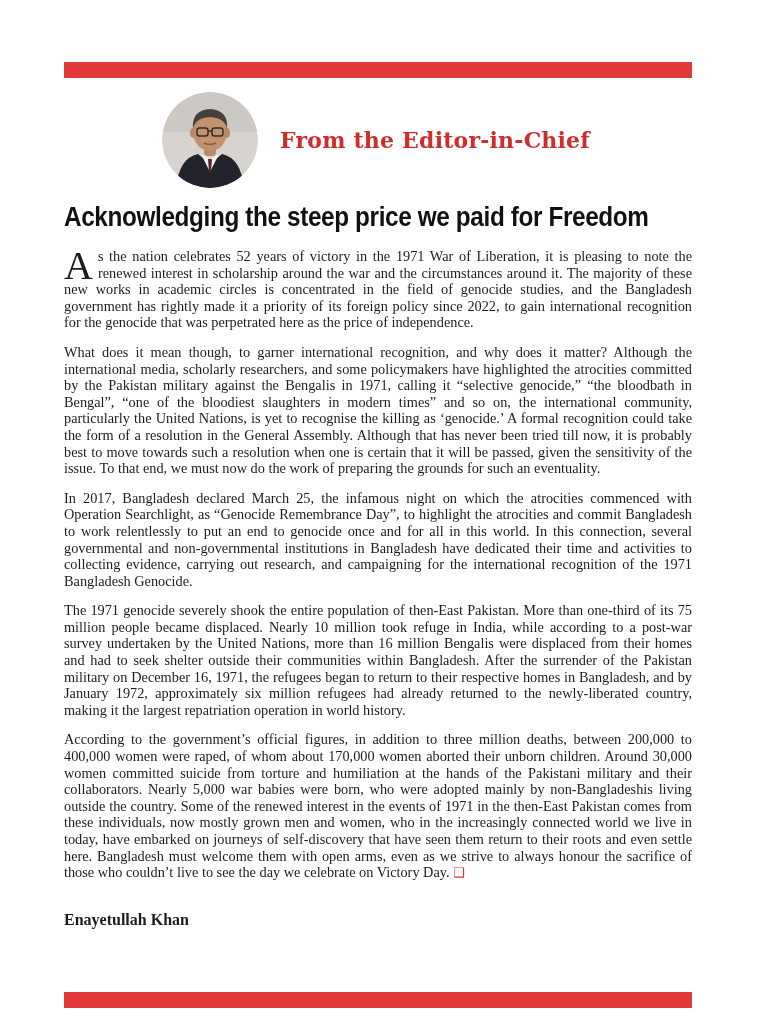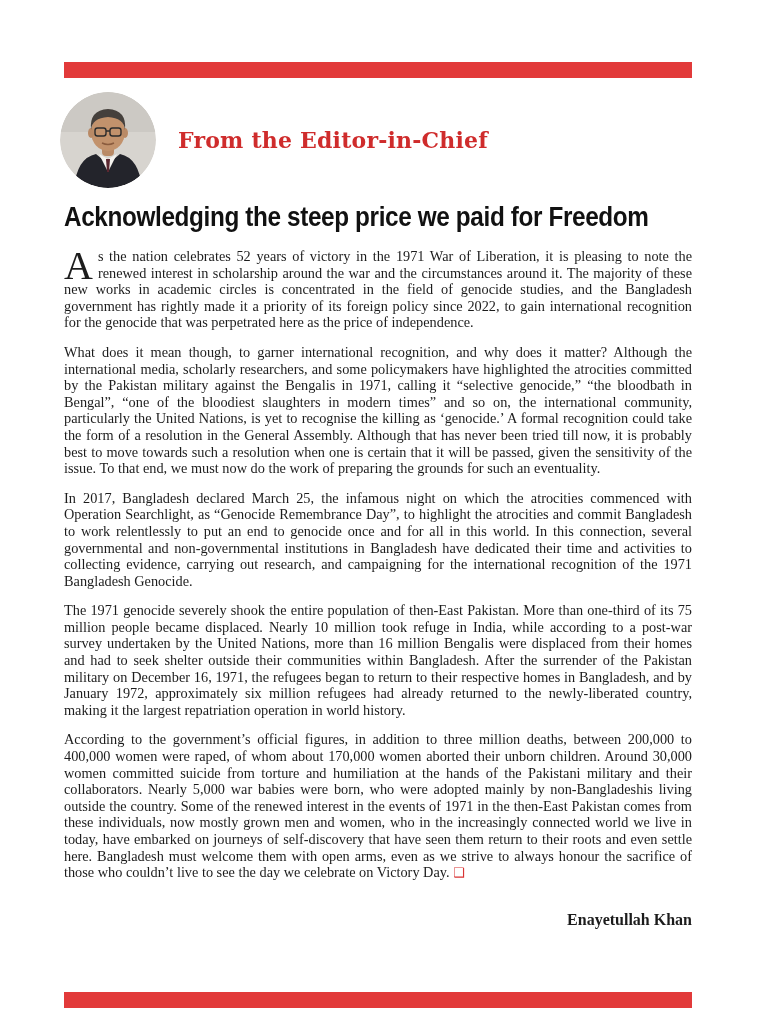--- a/index.html
+++ b/index.html
@@ -24,20 +24,21 @@
   }
   .rule.bottom {
     margin-top: auto;
     margin-bottom: 19px;
   }
   .header-row {
     display: flex;
     align-items: center;
     margin-top: 14px;
     flex: 0 0 auto;
+    justify-content: center;
   }
   .portrait {
     width: 96px;
     height: 96px;
     border-radius: 50%;
     overflow: hidden;
     flex: 0 0 auto;
     margin-left: -4px;
   }
   .portrait svg { display: block; width: 96px; height: 96px; }
@@ -74,21 +75,20 @@
     font-size: 40px;
     line-height: 31px;
     padding: 2px 5px 0 0;
     color: #1c1c1c;
   }
   .endmark {
     color: #d93434;
     font-size: 13px;
   }
   .byline {
-    text-align: right;
     font-weight: 700;
     font-size: 16px;
     margin-top: 16px;
     margin-bottom: 14px;
     flex: 0 0 auto;
   }
 </style>
 </head>
 <body>
 

